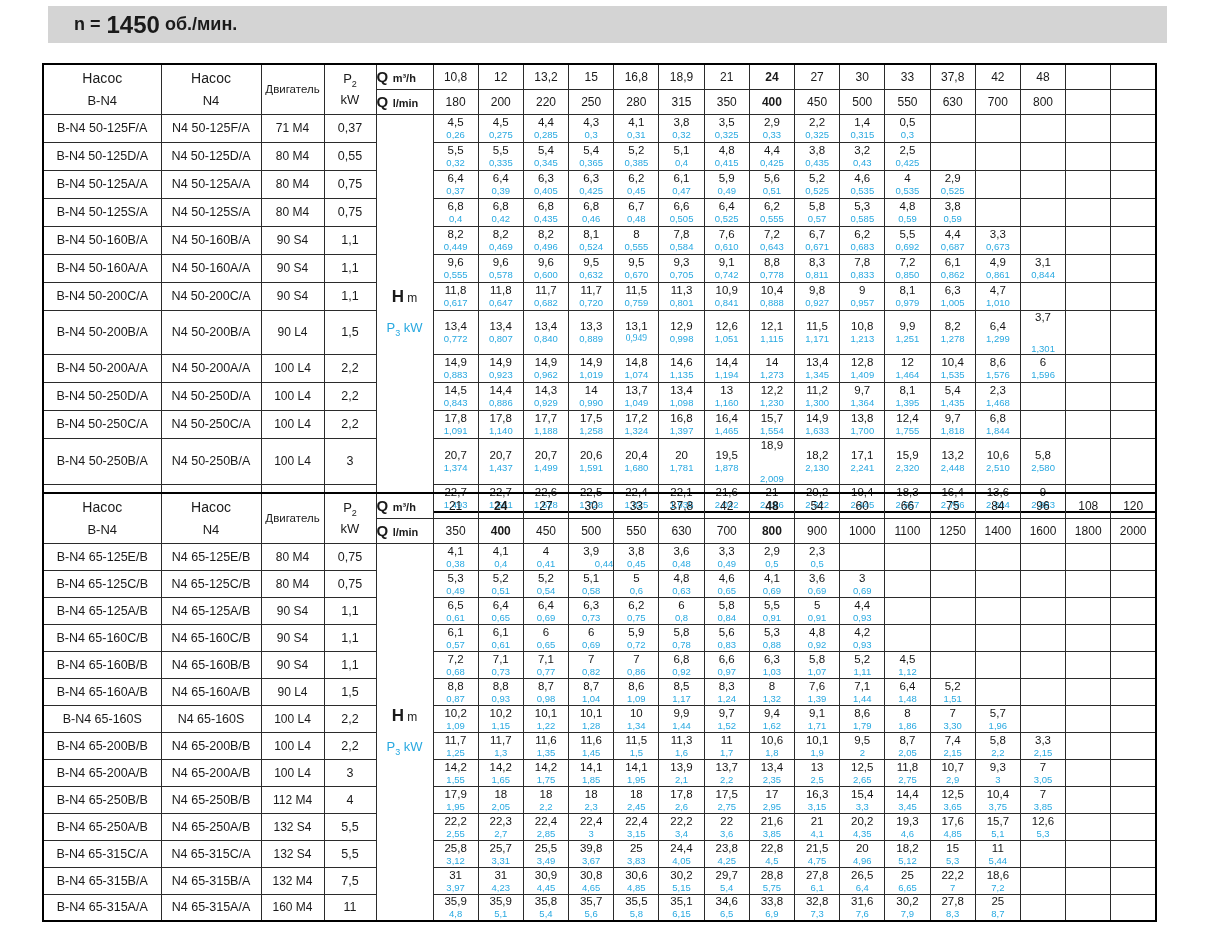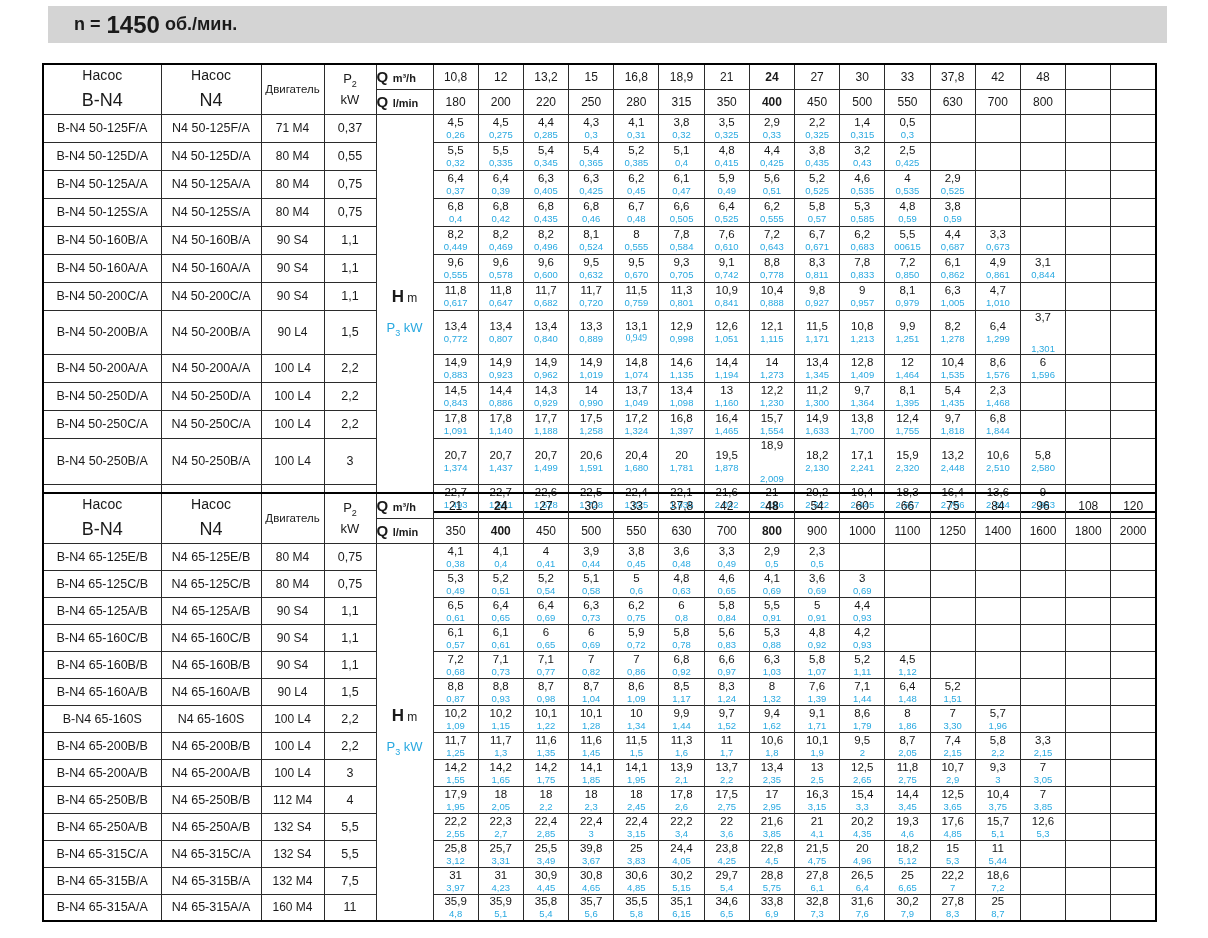--- a/index.html
+++ b/index.html
@@ -25,21 +25,21 @@
   col.col-motor { width:63px; }
   col.col-p2    { width:52px; }
   col.col-qlab  { width:57px; }
 
   thead tr { height:25px; }
   .tbl1 tbody tr { height:28px; }
   .tbl2 tbody tr { height:27px; }
 
   th.hdr { font-weight:normal; text-align:center; vertical-align:middle; background:#fff; }
   .hdr-line1 { font-size:14px; margin-bottom:7px; }
-  .hdr-line2 { font-size:18px; }
+  .hdr-line2 { font-size:13px; }
   th.hdr-motor { font-size:11.5px; }
   th.hdr-p2 { font-size:13px; }
   th.hdr-p2 sub { font-size:9px; }
   .p2-line { line-height:15px; }
 
   th.qlabel { text-align:left; vertical-align:middle; padding-left:6px; background:#fff; }
   .qbig { font-weight:bold; font-size:15px; }
   .qunit { font-size:11px; }
 
   th.qvalue { font-weight:normal; font-size:12px; text-align:center; vertical-align:middle; }
@@ -423,21 +423,21 @@
           <td class="dcell">
             <div class="hv">6,7</div>
             <div class="pv" style="color: rgb(41, 169, 224);">0,671</div>
           </td>
           <td class="dcell">
             <div class="hv">6,2</div>
             <div class="pv" style="color: rgb(41, 169, 224);">0,683</div>
           </td>
           <td class="dcell">
             <div class="hv">5,5</div>
-            <div class="pv" style="color: rgb(41, 169, 224);">00615</div>
+            <div class="pv" style="color: rgb(41, 169, 224);">0,692</div>
           </td>
           <td class="dcell">
             <div class="hv">4,4</div>
             <div class="pv" style="color: rgb(41, 169, 224);">0,687</div>
           </td>
           <td class="dcell">
             <div class="hv">3,3</div>
             <div class="pv" style="color: rgb(41, 169, 224);">0,673</div>
           </td>
           <td class="dcell"></td>
@@ -1052,21 +1052,21 @@
           <td class="dcell">
             <div class="hv">4,1</div>
             <div class="pv" style="color: rgb(41, 169, 224);">0,4</div>
           </td>
           <td class="dcell">
             <div class="hv">4</div>
             <div class="pv" style="color: rgb(41, 169, 224);">0,41</div>
           </td>
           <td class="dcell">
             <div class="hv">3,9</div>
-            <div class="pv" style="color: rgb(41, 169, 224);">0,44</div>
+            <div class="pv" style="color: rgb(41, 169, 224); text-align: right;">0,44</div>
           </td>
           <td class="dcell">
             <div class="hv">3,8</div>
             <div class="pv" style="color: rgb(41, 169, 224);">0,45</div>
           </td>
           <td class="dcell">
             <div class="hv">3,6</div>
             <div class="pv" style="color: rgb(41, 169, 224);">0,48</div>
           </td>
           <td class="dcell">

